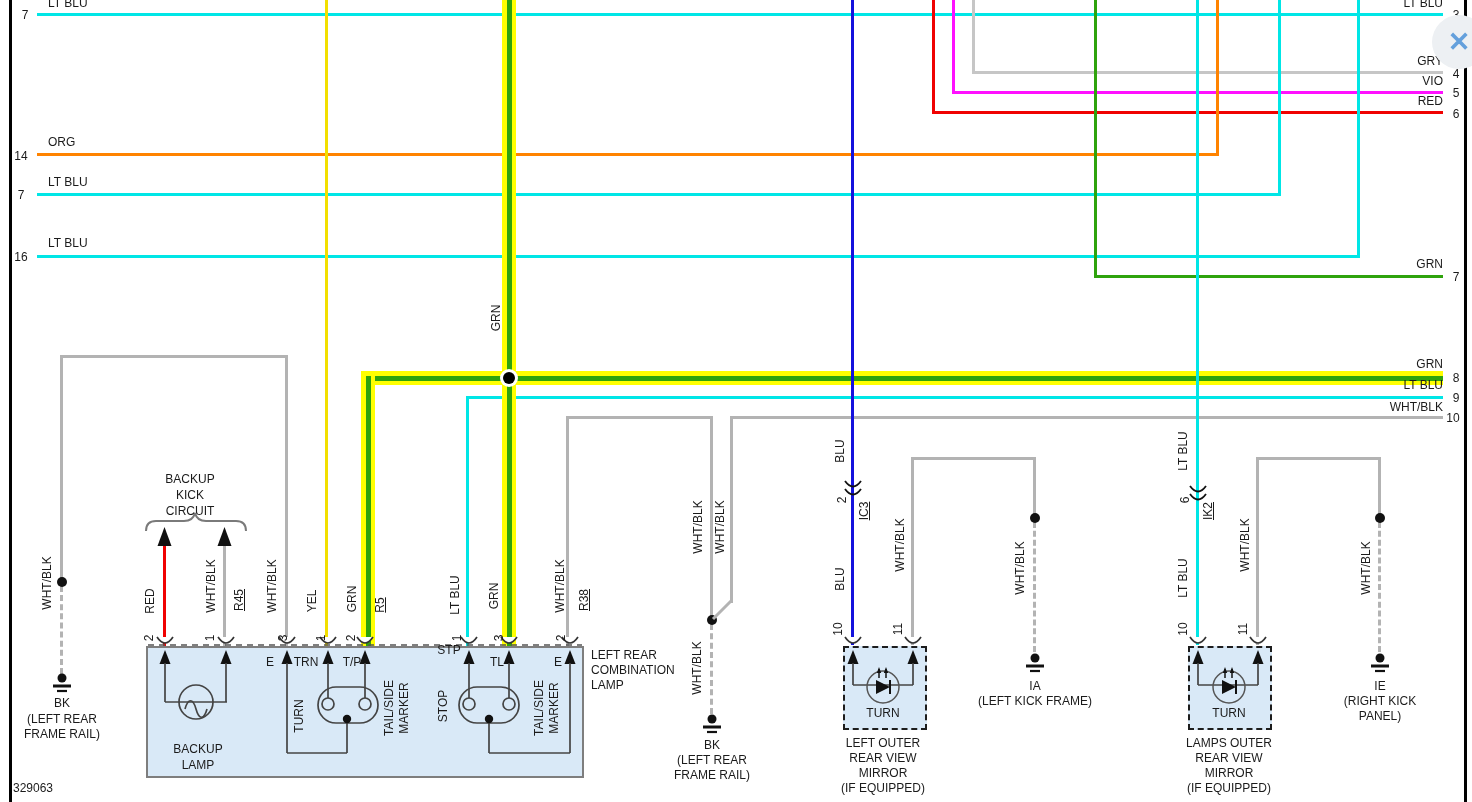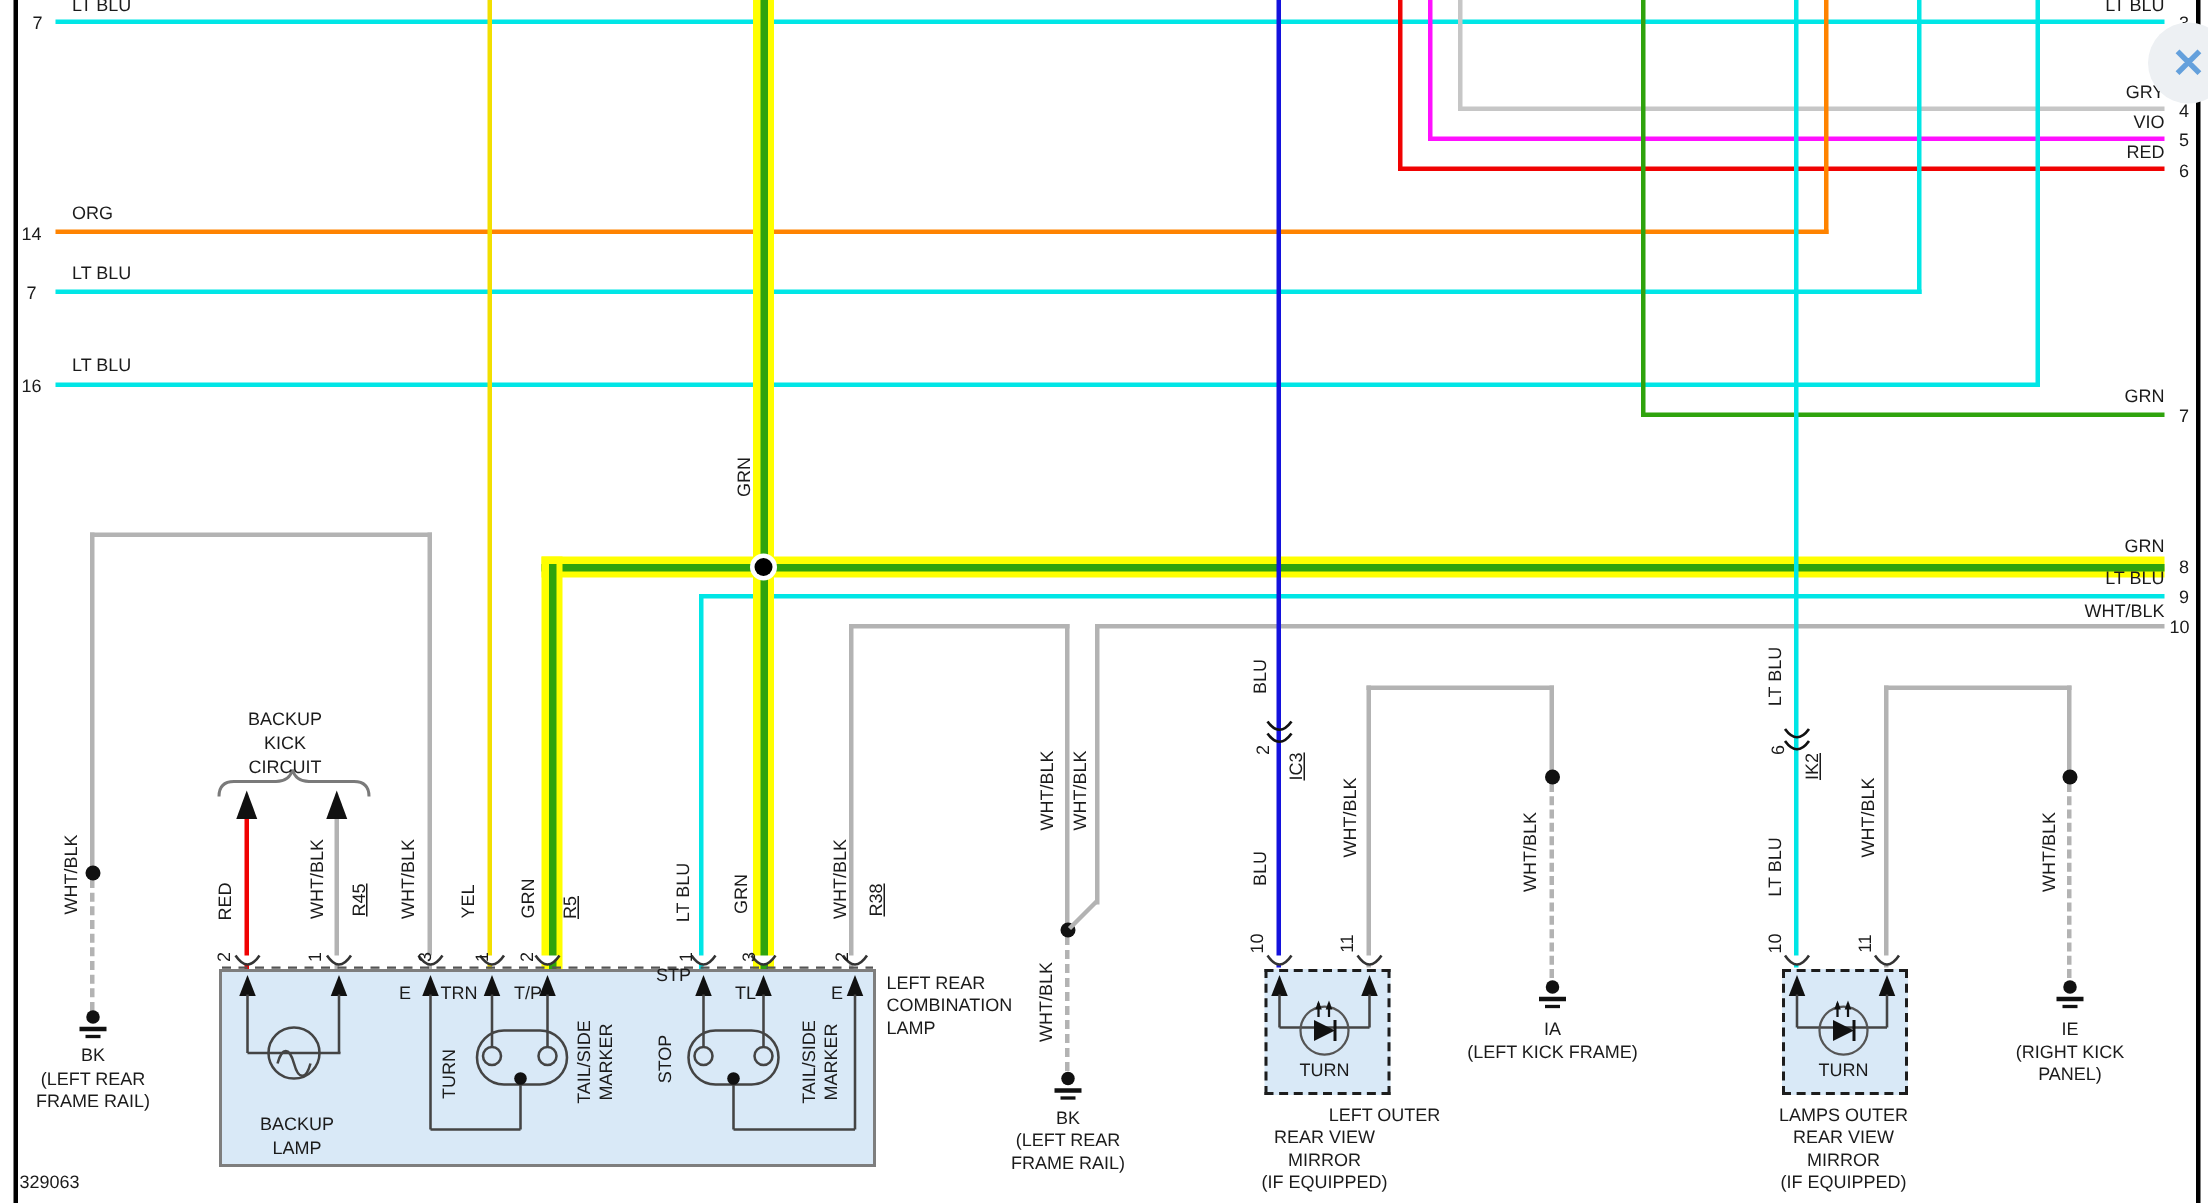--- a/index.html
+++ b/index.html
@@ -315,21 +315,21 @@
   <div class="hl2" style="left:1380px;top:716px;">PANEL)</div>
 
   <div class="vl" style="left:840px;top:451px;">BLU</div>
   <div class="vl" style="left:842px;top:500px;">2</div>
   <div class="vl u" style="left:864px;top:511px;">IC3</div>
   <div class="vl" style="left:840px;top:579px;">BLU</div>
   <div class="vl" style="left:838px;top:629px;">10</div>
   <div class="vl" style="left:898px;top:629px;">11</div>
   <div class="vl" style="left:900px;top:545px;">WHT/BLK</div>
   <div class="hl2" style="left:883px;top:713px;">TURN</div>
-  <div class="hl2" style="left:883px;top:743px;margin-left:40px;">LEFT OUTER</div>
+  <div class="hl2" style="left:883px;top:743px;">LEFT OUTER</div>
   <div class="hl2" style="left:883px;top:758px;">REAR VIEW</div>
   <div class="hl2" style="left:883px;top:773px;">MIRROR</div>
   <div class="hl2" style="left:883px;top:788px;">(IF EQUIPPED)</div>
 
   <div class="vl" style="left:1183px;top:451px;">LT BLU</div>
   <div class="vl" style="left:1185px;top:500px;">6</div>
   <div class="vl u" style="left:1208px;top:511px;">IK2</div>
   <div class="vl" style="left:1183px;top:578px;">LT BLU</div>
   <div class="vl" style="left:1183px;top:629px;">10</div>
   <div class="vl" style="left:1243px;top:629px;">11</div>

